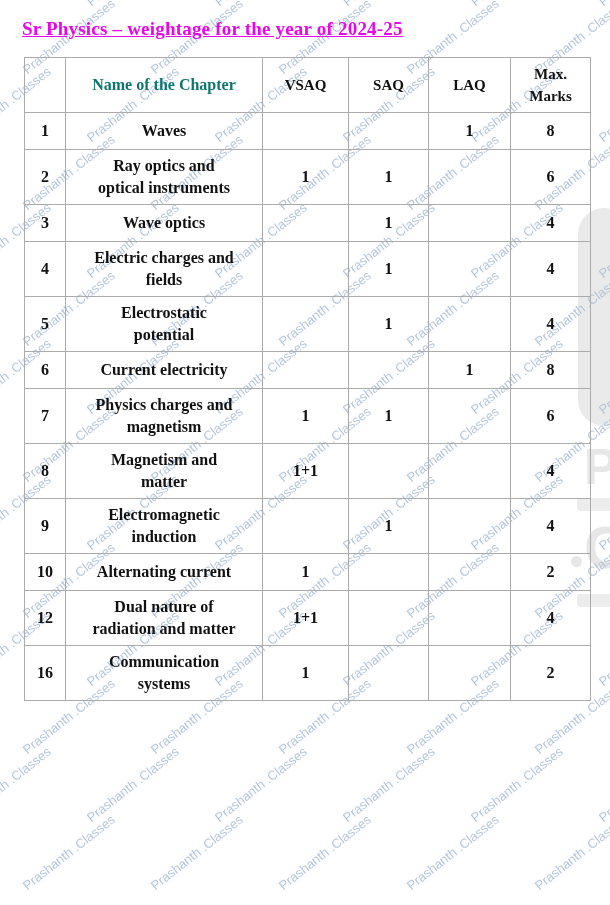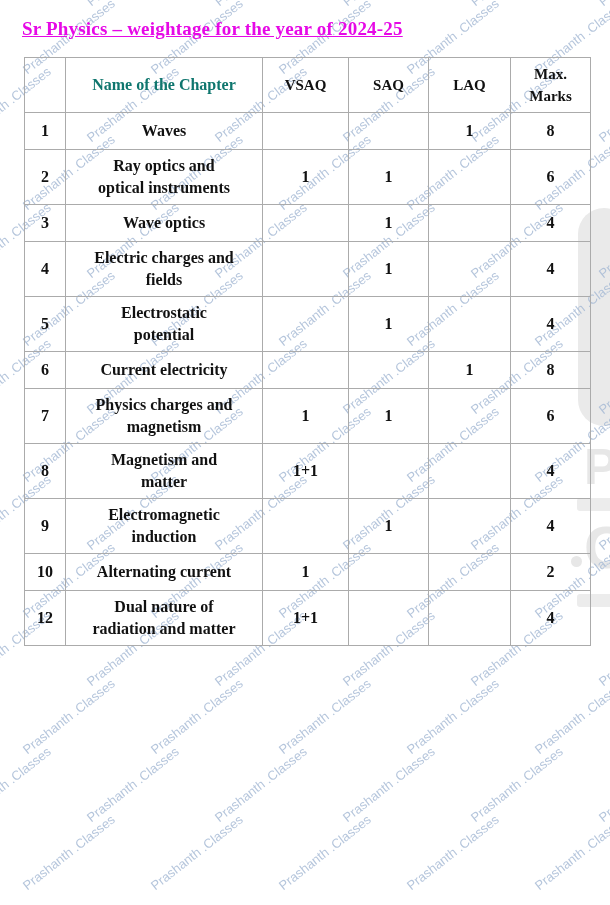--- a/index.html
+++ b/index.html
@@ -297,16 +297,25 @@
         </tr>
         <tr>
           <td class="cell-sno">12</td>
           <td class="cell-name">Dual nature of
 radiation and matter</td>
           <td class="cell-num">1+1</td>
           <td class="cell-num"></td>
           <td class="cell-num"></td>
           <td class="cell-num">4</td>
         </tr>
+        <tr>
+          <td class="cell-sno">16</td>
+          <td class="cell-name">Communication
+systems</td>
+          <td class="cell-num">1</td>
+          <td class="cell-num"></td>
+          <td class="cell-num"></td>
+          <td class="cell-num">2</td>
+        </tr>
       </tbody>
   </table>
 
 </div>
 
 </body></html>

